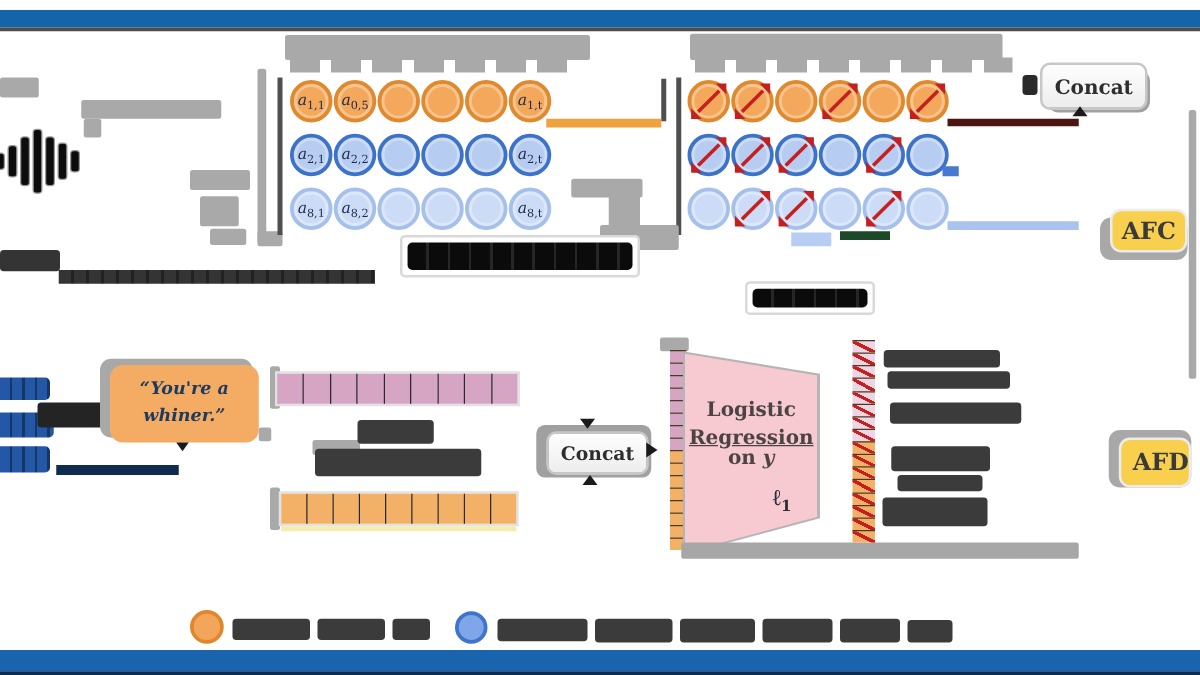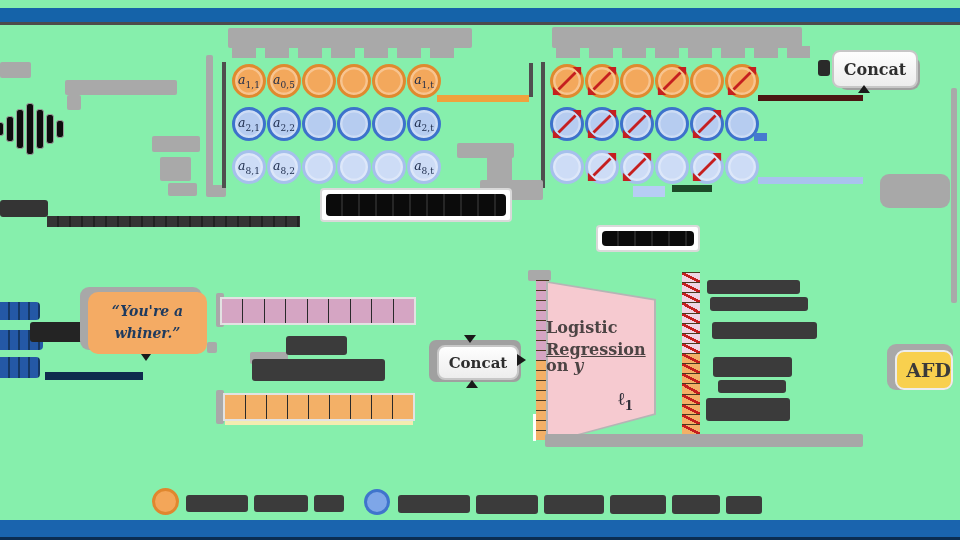--- a/index.html
+++ b/index.html
@@ -1,16 +1,16 @@
 <!DOCTYPE html>
 <html style="--bar-blue: #1563a9; --bar-blue-bottom: #1a64ae; --bar-navy: #0b2d52; --gray-line: #4c4c4c; --blob-gray: #a9a9a9; --blob-dark: #3b3b3b; --head1-border: #df8a2f; --head1-fill: #f3a85c; --head2-border: #3d72cb; --head2-fill: #b6ccf0; --head3-border: #a6c0ec; --head3-fill: #cddcf6; --label-navy: #1b2a4a; --arrow-red: #c51f1f; --badge-yellow: #f8d04e; --quote-orange: #f4ab64; --quote-text: #1d3a5f; --pink-cell: #d5a5c3; --orange-cell: #f3b067; --hatch-pink: #eed5e4; --trapezoid-pink: #f6cad0; --lr-text: #4c4444; --maroon: #4a1612; --green-dark: #1c4a28; --lightblue: #a9c3ee; --conn-orange: #efa23d; --conn-blue: #4679cf; --navy-underline: #0f2b4e; --kblue: #2458a6;"><head>
 <meta charset="utf-8">
 <style>
   html,body{margin:0;padding:0;background:#000;}
-  #canvas{position:relative;width:960px;height:540px;background:#86efac;overflow:hidden;
+  #canvas{position:relative;width:960px;height:540px;background:#ffffff;overflow:hidden;
           font-family:"Liberation Sans",sans-serif;}
   .abs{position:absolute;}
 
   
   .bar-top{left:0;top:8px;width:960px;height:14px;background:var(--bar-blue,#1563a9);}
   .bar-top-line{left:0;top:22px;width:960px;height:3px;background:var(--gray-line,#4c4c4c);}
   .bar-bottom{left:0;top:520px;width:960px;height:17px;background:var(--bar-blue-bottom,#1a64ae);}
   .bar-bottom-navy{left:0;top:537px;width:960px;height:3px;background:var(--bar-navy,#0b2d52);}
 
   
@@ -67,21 +67,21 @@
   .segp{background:var(--pink-cell,#d5a5c3);}
   .sego{background:var(--orange-cell,#f3b067);}
   .segph{background:var(--hatch-pink,#eed5e4);}
   .segoh{background:var(--orange-cell,#f3b067);}
   .hat{background-image:linear-gradient(to top right,transparent 42%,var(--arrow-red,#c51f1f) 42%,var(--arrow-red,#c51f1f) 58%,transparent 58%);}
 
   
   .trap{clip-path:polygon(0 0,100% 11%,100% 82%,0 100%);}
   #trap-outer{background:#b5b5b5;}
   #trap-inner{position:absolute;left:2px;top:2px;right:2px;bottom:2px;background:var(--trapezoid-pink,#f6cad0);}
-  .lr-line{font:bold 16px "DejaVu Serif",serif;color:var(--lr-text,#4c4444);width:110px;}
+  .lr-line{font:bold 16px "DejaVu Serif",serif;color:var(--lr-text,#4c4444);text-align:center;width:110px;}
   .ell{font:bold 18px "DejaVu Serif",serif;color:#2e2e38;}
   .ell sub{font-size:12px;}
 
   
   .tri-up{width:0;height:0;border-left:6px solid transparent;border-right:6px solid transparent;border-bottom:8px solid #1a1a1a;}
   .tri-down{width:0;height:0;border-left:6px solid transparent;border-right:6px solid transparent;border-top:8px solid #1a1a1a;}
   .tri-right{width:0;height:0;border-top:6px solid transparent;border-bottom:6px solid transparent;border-left:9px solid #1a1a1a;}
 
   
   .lg-circle{border-radius:50%;box-sizing:border-box;}
@@ -288,20 +288,23 @@
   <div class="abs tblob" style="left:818px;top:60px;width:12px;height:16px;background:#2a2a2a;"></div>
   <div class="abs shadow" style="left:838px;top:56px;width:82px;height:34px;"></div>
   <div class="abs concat-box" style="left:832px;top:50px;width:82px;height:34px;">
     <span>Concat</span>
   </div>
   <div class="abs tri-up" style="left:858px;top:85px;"></div>
 
   <div class="abs gblob" style="left:951px;top:88px;width:6px;height:215px;"></div>
 
   <div class="abs shadow" style="left:880px;top:174px;width:70px;height:34px;background:#a8a8a8;"></div>
+  <div class="abs badge" style="left:888px;top:167px;width:62px;height:35px;">
+    <span>AFC</span>
+  </div>
 
   <div class="abs kblob" style="left:0;top:302px;width:40px;height:18px;"></div>
   <div class="abs kblob" style="left:0;top:330px;width:43px;height:20px;"></div>
   <div class="abs kblob" style="left:0;top:357px;width:40px;height:21px;"></div>
   <div class="abs tblob" style="left:30px;top:322px;width:55px;height:20px;background:#242424;"></div>
   <div class="abs" style="left:45px;top:372px;width:98px;height:8px;background:var(--navy-underline,#0f2b4e);"></div>
 
   <div class="abs shadow" style="left:80px;top:287px;width:122px;height:63px;background:#a8a8a8;"></div>
   <div class="abs" id="quote-box" style="left:88px;top:292px;width:119px;height:62px;">
     <span>“You're a</span>

